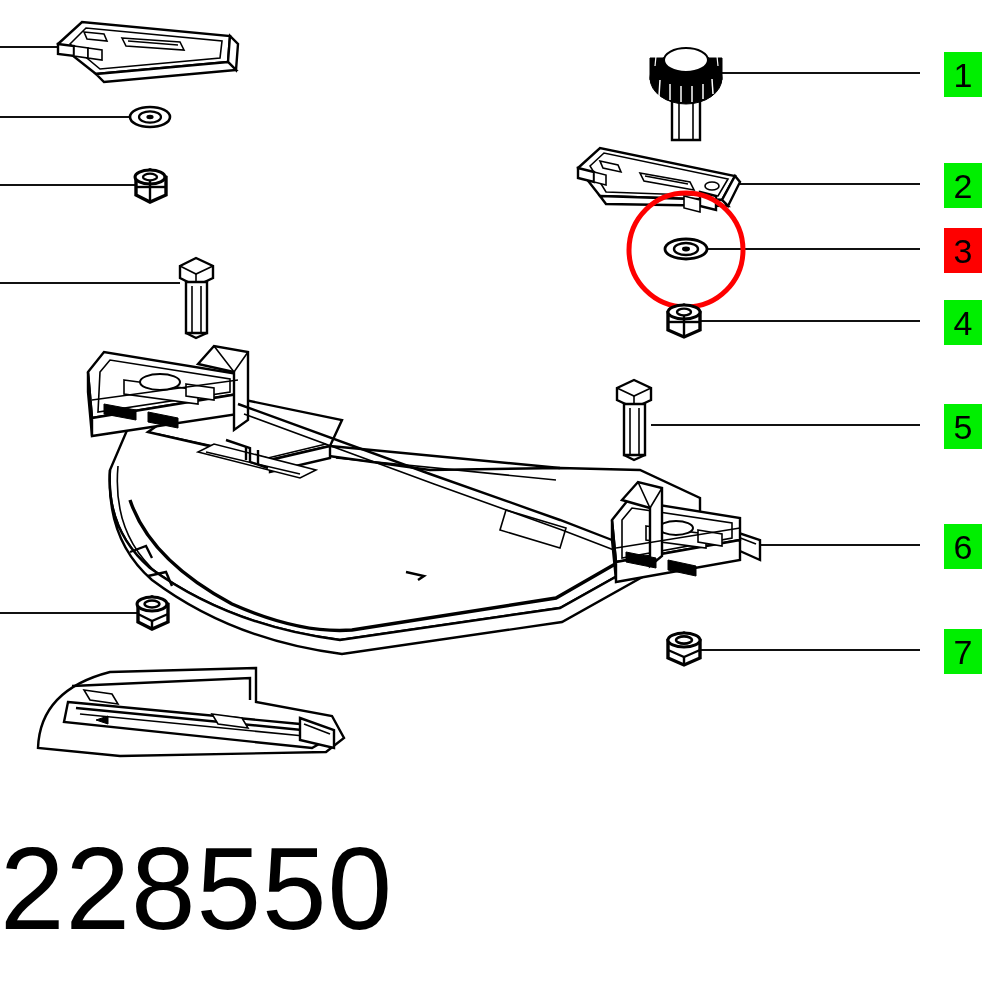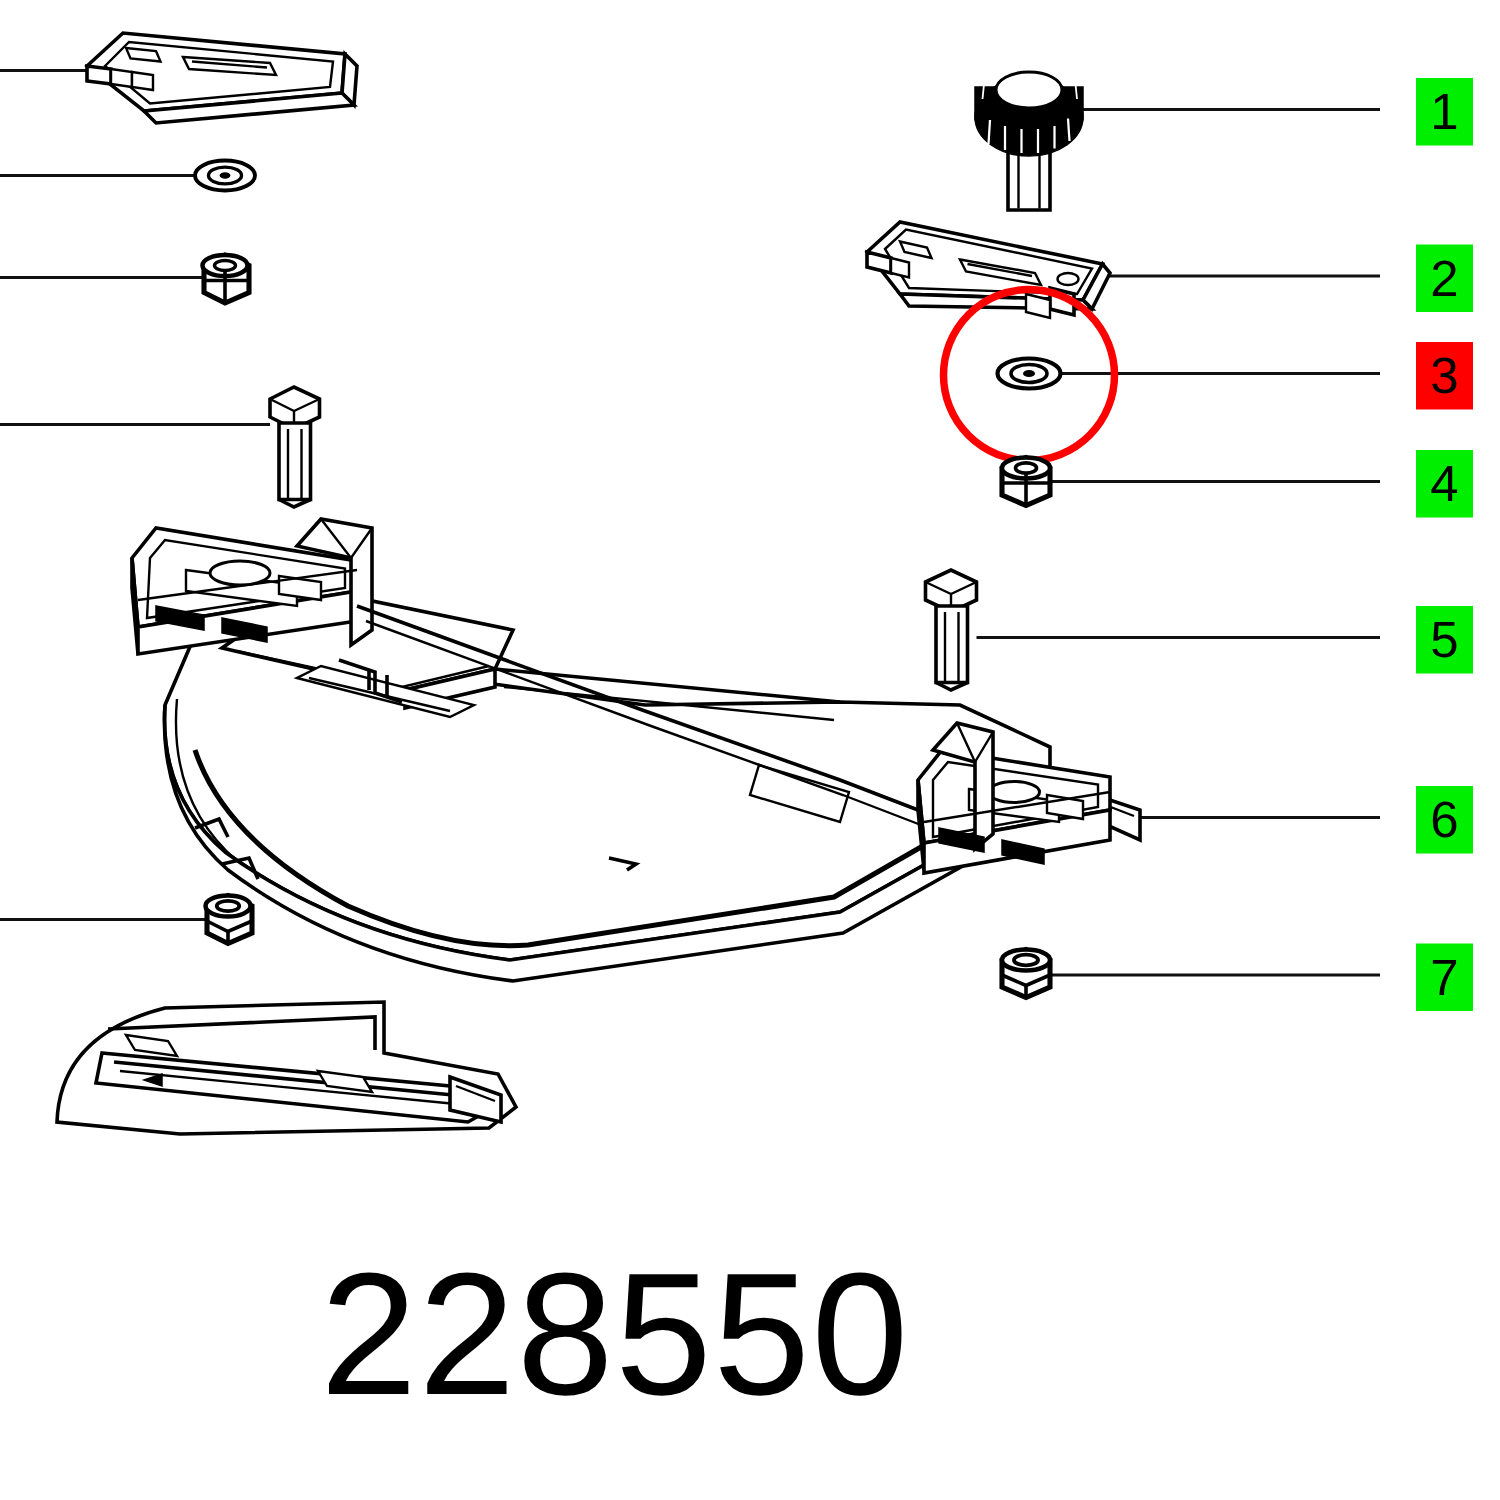--- a/index.html
+++ b/index.html
@@ -40,21 +40,20 @@
     user-select: none;
   }
   .callout.green { background: #00ef00; }
   .callout.red   { background: #fe0000; }
 
   #partnum {
     position: absolute;
     left: 0;
     top: 822px;
     width: 820px;
-    text-align: center;
     font-family: "Liberation Sans", sans-serif;
     font-size: 116px;
     font-weight: 400;
     letter-spacing: 1px;
     color: #000000;
     user-select: none;
   }
 </style>
 </head>
 <body>

